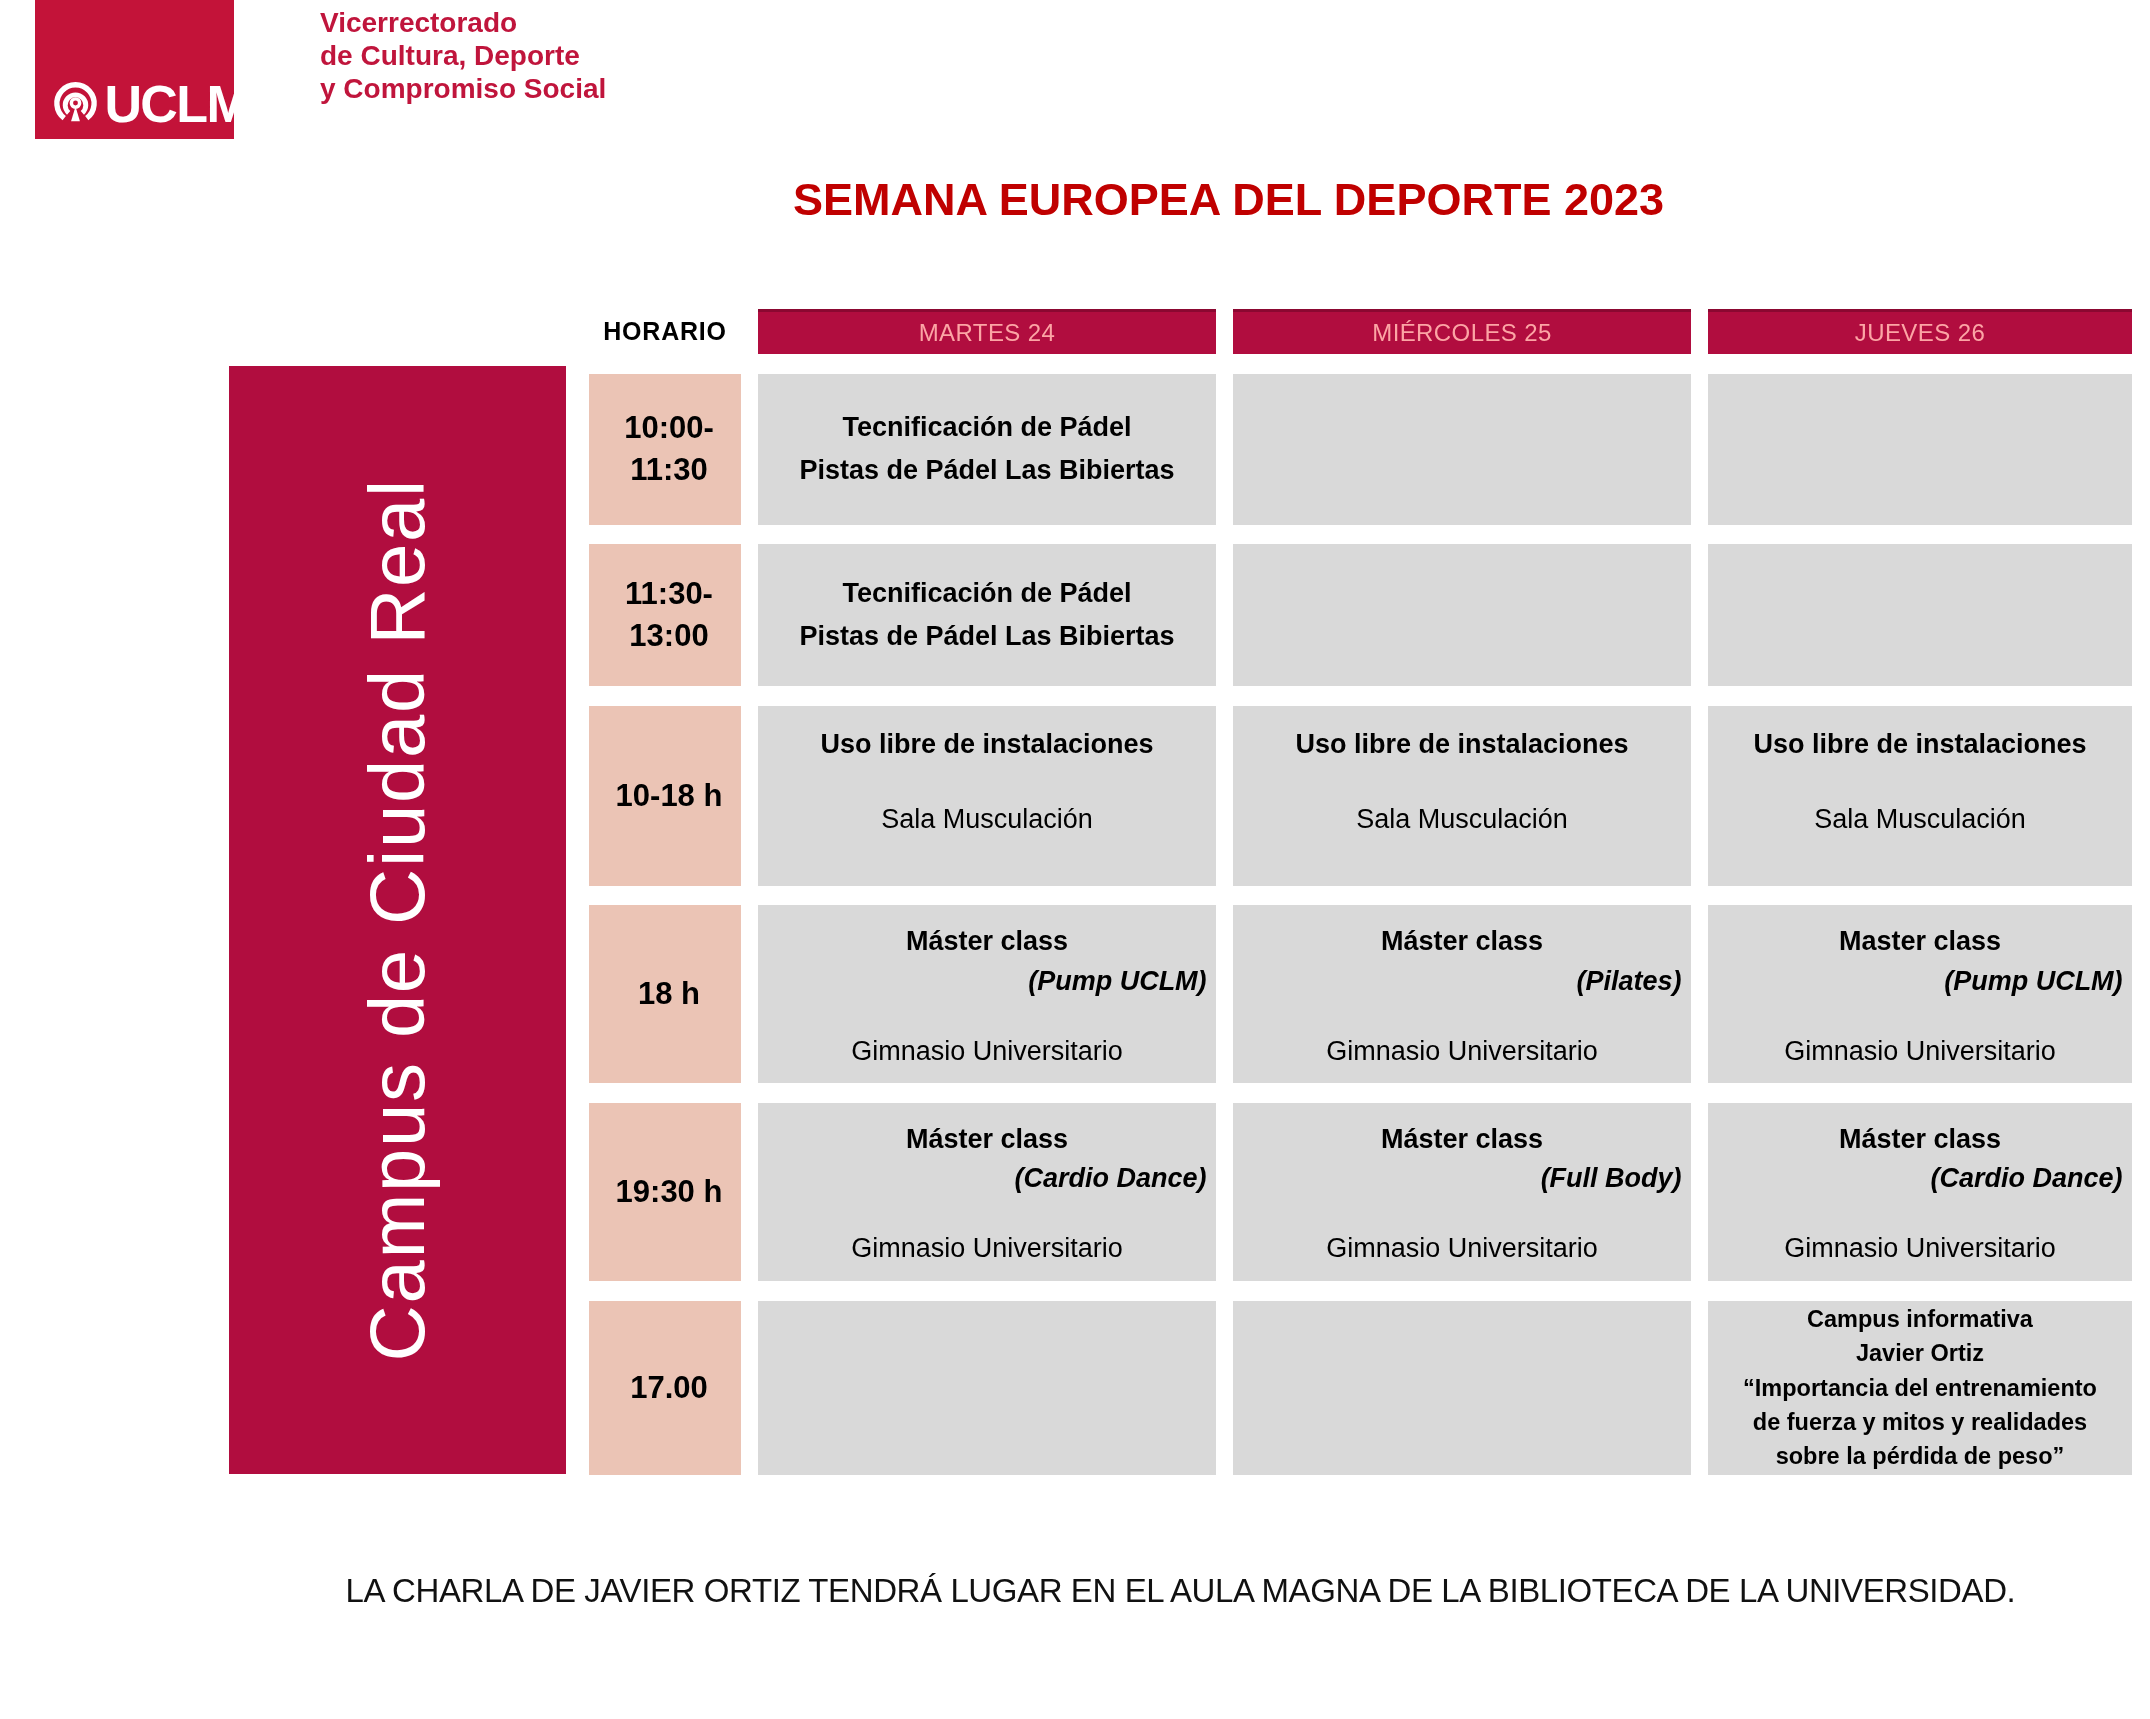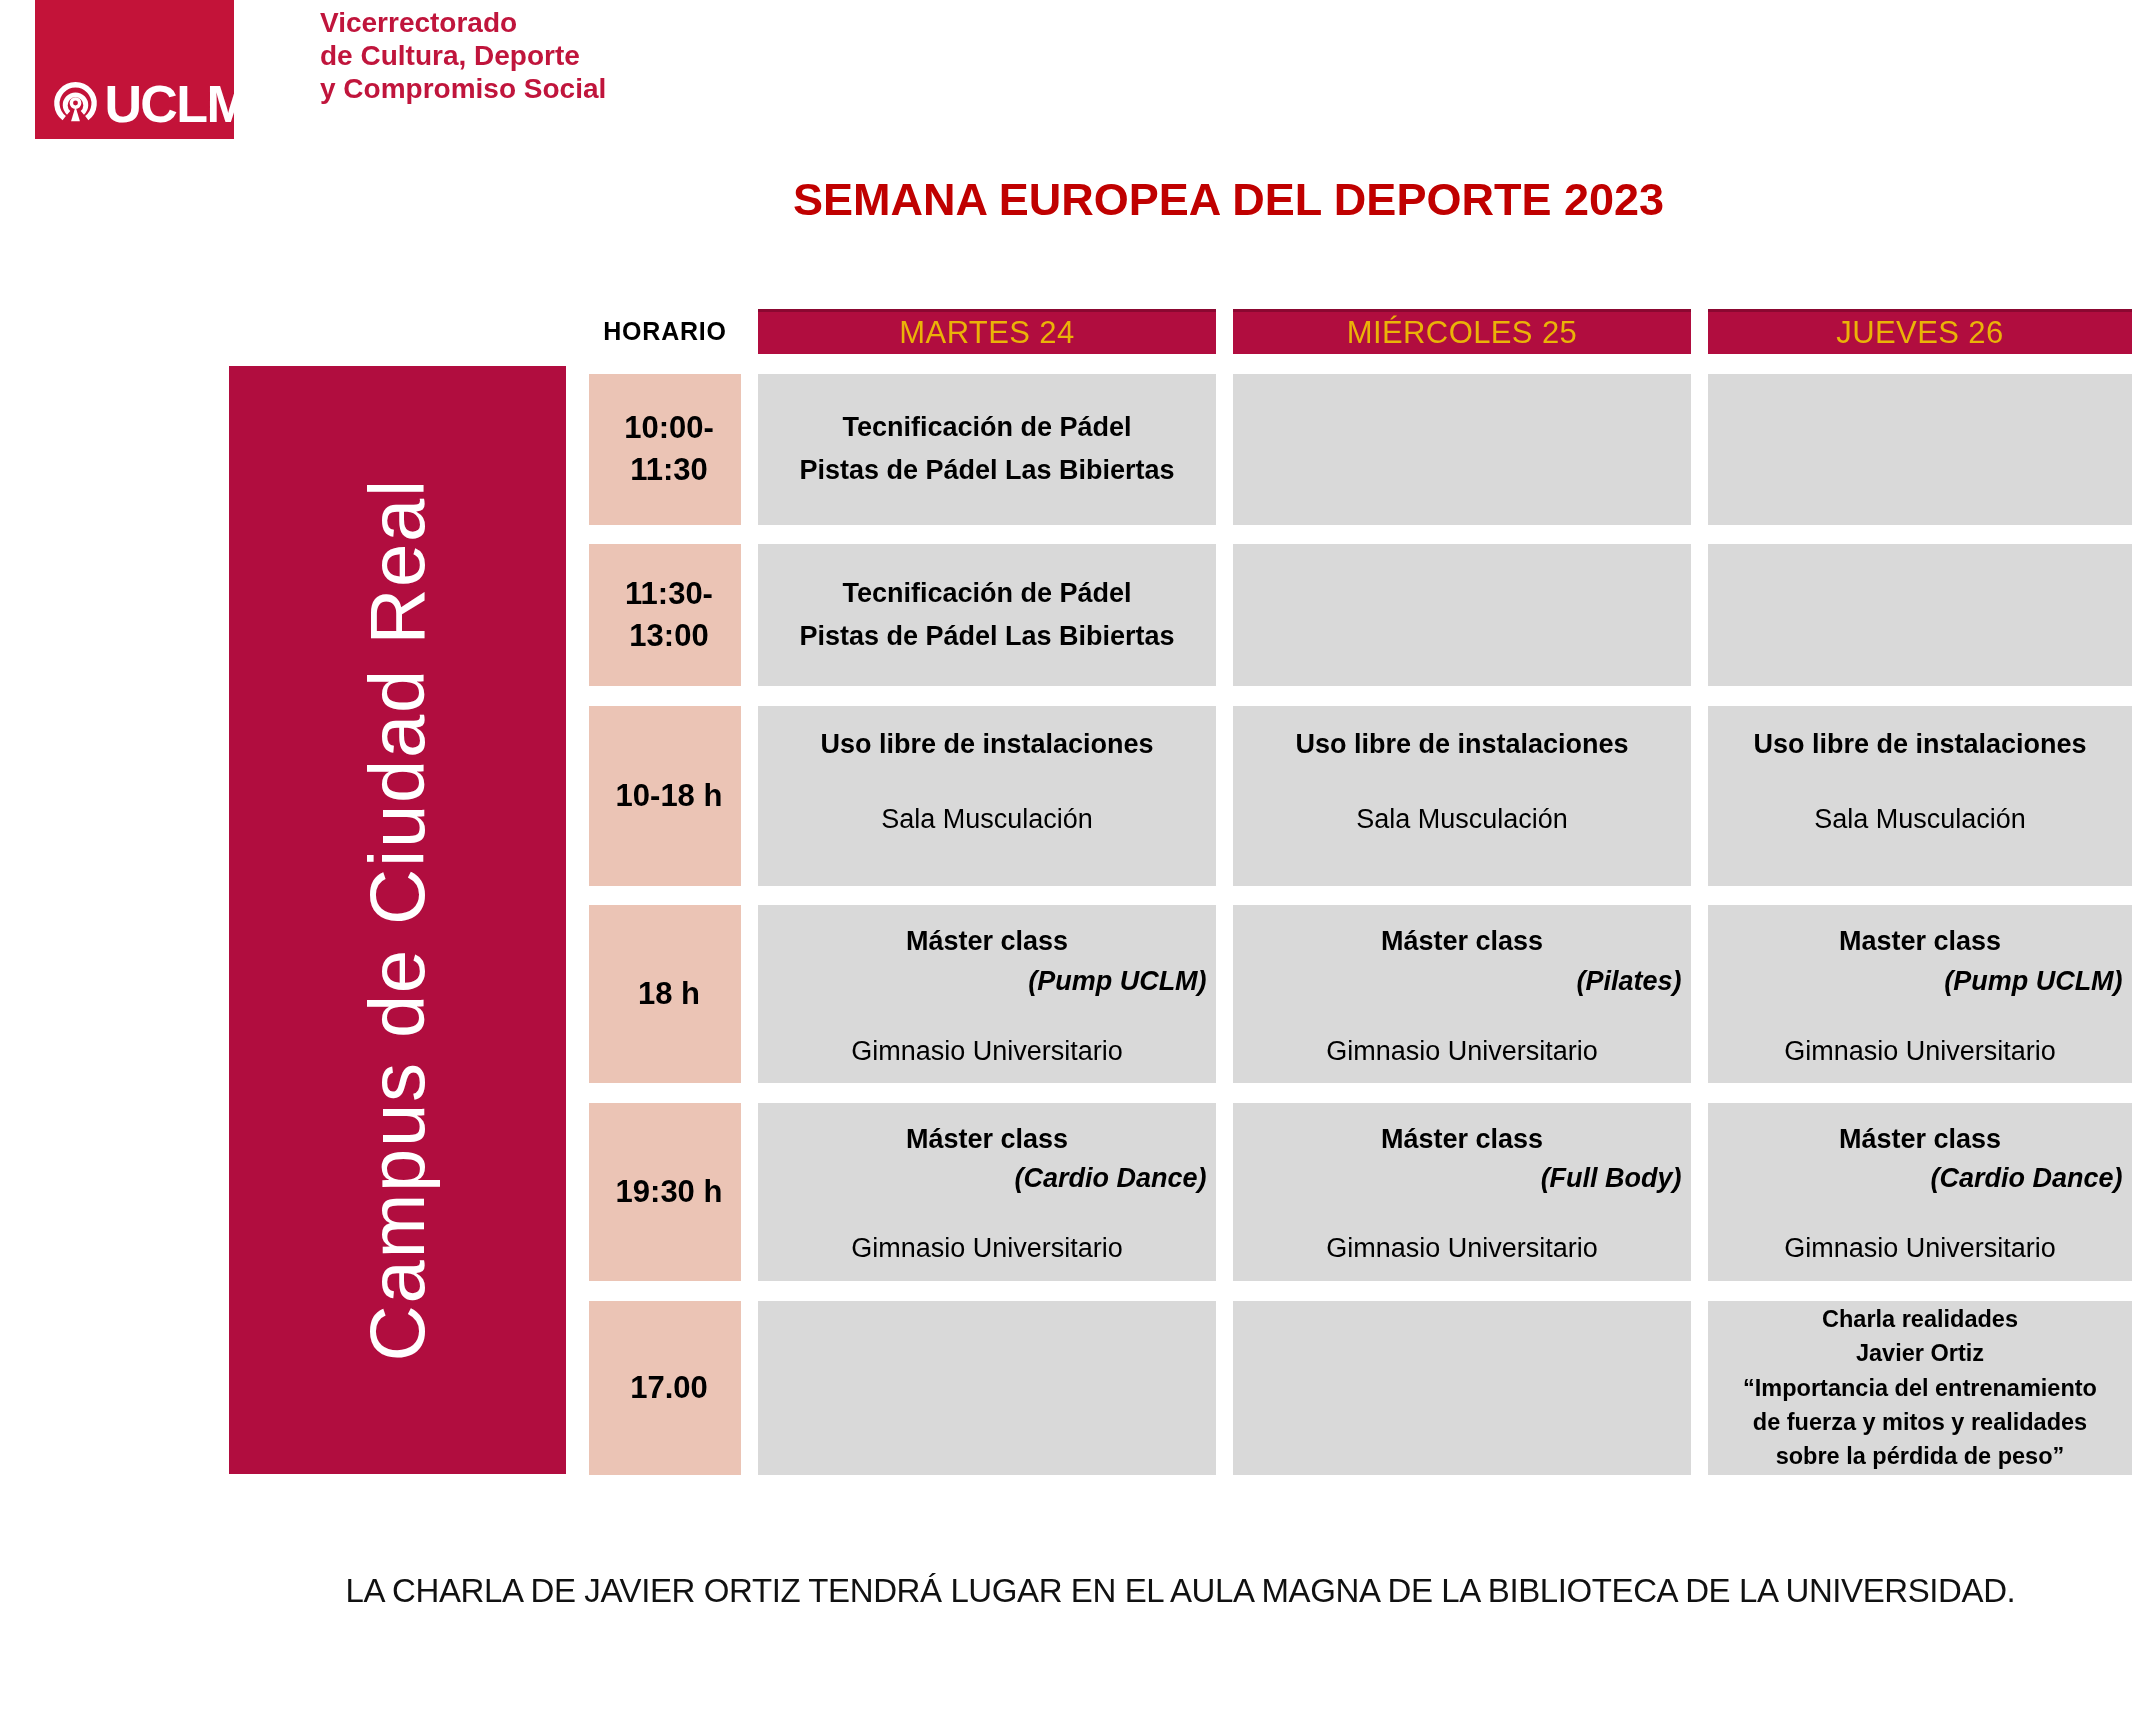--- a/index.html
+++ b/index.html
@@ -63,21 +63,21 @@
     grid-template-rows:45px 151px 142px 180px 178px 178px 174px;
     column-gap:17px;row-gap:19.6px;
   }
   .time-header{
     display:flex;align-items:center;justify-content:center;
     font-weight:700;font-size:25px;letter-spacing:0.8px;color:#000;
   }
   .day-header{
     background:var(--brand-crimson);
     border-top:3.1px solid rgba(70,0,24,0.35);
-    color:#eab308;font-size:31px;font-weight:400;letter-spacing:0.4px;
+    color:#fca5a5;font-size:24px;font-weight:400;letter-spacing:0.4px;
     display:flex;align-items:center;justify-content:center;
   }
   .time-cell{
     background:var(--time-pink);
     display:flex;flex-direction:column;align-items:center;justify-content:center;
     font-weight:700;font-size:31px;line-height:1.35;text-align:center;padding-left:8px;
   }
   .cell{
     background:var(--cell-gray);
     display:flex;flex-direction:column;align-items:center;
@@ -212,21 +212,21 @@
         <div class="line line-title">Máster class</div>
         <div class="line line-subtitle">(Cardio Dance)</div>
         <div class="line line-location">Gimnasio Universitario</div>
       </div>
       <div class="time-cell">
         <div>17.00</div>
       </div>
       <div class="cell empty"></div>
       <div class="cell empty"></div>
       <div class="cell info">
-        <div class="line line-info">Charla realidades</div>
+        <div class="line line-info">Campus informativa</div>
         <div class="line line-info">Javier Ortiz</div>
         <div class="line line-info">“Importancia del entrenamiento</div>
         <div class="line line-info">de fuerza y mitos y realidades</div>
         <div class="line line-info">sobre la pérdida de peso”</div>
       </div>
     </div>
 
   <div id="footer-note">LA CHARLA DE JAVIER ORTIZ TENDRÁ LUGAR EN EL AULA MAGNA DE LA BIBLIOTECA DE LA UNIVERSIDAD.</div>
 
 </div>

